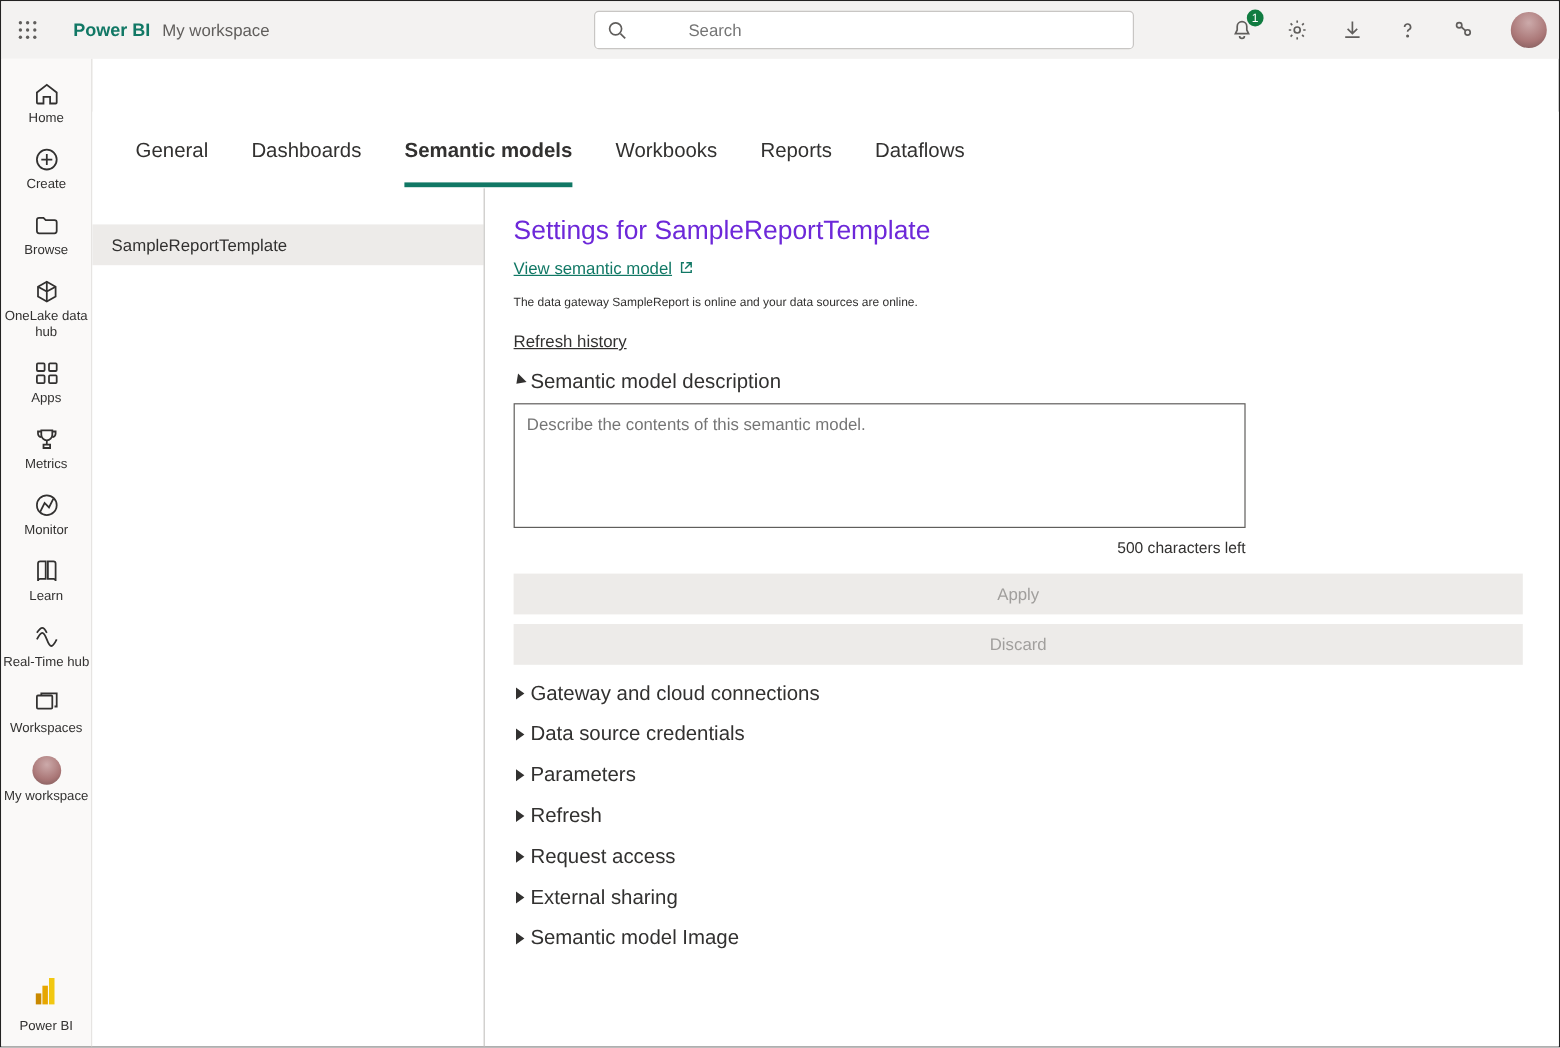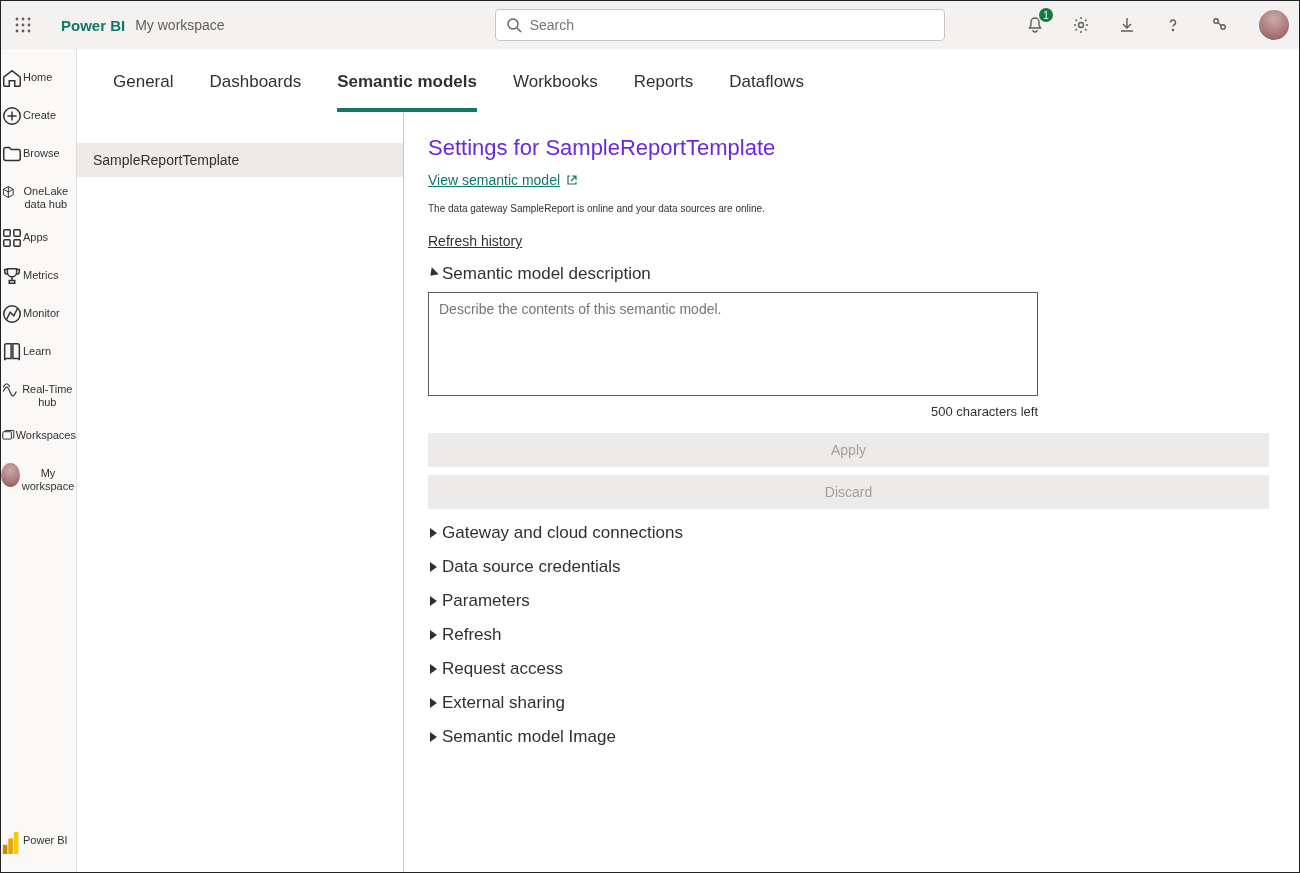--- a/index.html
+++ b/index.html
@@ -4,40 +4,40 @@
 <style>
   * { box-sizing: border-box; margin: 0; padding: 0; }
   html, body { width: 1300px; height: 873px; font-family: "Segoe UI", Arial, sans-serif; background: #fff; color: #323130; overflow: hidden; }
   .root { display: flex; flex-direction: column; width: 100%; height: 100%; border: 1px solid #222; }
 
   
   .topbar { height: 48px; background: #f3f2f1; display: flex; align-items: center; padding: 0 10px; }
   .waffle { width: 28px; height: 28px; display: flex; align-items: center; justify-content: center; color: #605e5c; cursor: pointer; }
   .brand { font-weight: 600; font-size: 15px; color: #117865; margin-left: 26px; }
   .ws-name { font-size: 14px; color: #605e5c; margin-left: 10px; }
-  .searchbox { margin-left: 270px; width: 450px; height: 32px; background: #fff; border: 1px solid #c8c6c4; border-radius: 4px; display: flex; align-items: center; padding: 0 10px; }
+  .searchbox { margin-left: 270px; width: 450px; height: 32px; background: #fff; border: 1px solid #c8c6c4; border-radius: 4px; display: flex; align-items: center; padding: 0 10px; gap: 44px; }
   .searchbox svg { flex: 0 0 auto; color: #605e5c; }
   .searchbox input { border: none; outline: none; flex: 1; font-size: 14px; margin-left: 8px; background: transparent; }
   .top-right { margin-left: auto; display: flex; align-items: center; gap: 22px; color: #605e5c; }
   .icon-btn { position: relative; cursor: pointer; display: flex; align-items: center; justify-content: center; width: 24px; height: 24px; }
   .badge { position: absolute; top: -5px; right: -6px; background: #107c41; color: #fff; font-size: 10px; width: 14px; height: 14px; border-radius: 7px; display: flex; align-items: center; justify-content: center; }
   .avatar { width: 30px; height: 30px; border-radius: 50%; background: radial-gradient(circle at 50% 30%, #caa, #a77 60%, #755); margin-left: 6px; }
 
   
   .body { flex: 1; display: flex; min-height: 0; }
   .rail { width: 76px; background: #faf9f8; border-right: 1px solid #e1dfdd; display: flex; flex-direction: column; align-items: center; padding-top: 12px; }
-  .rail-item { width: 100%; display: flex; flex-direction: row; padding: 6px 0 10px 0; cursor: pointer; color: #323130; }
+  .rail-item { width: 100%; display: flex; flex-direction: column; align-items: center; padding: 6px 0 10px 0; cursor: pointer; color: #323130; }
   .rail-item svg { color: #323130; }
   .rail-label { font-size: 11px; text-align: center; line-height: 13px; margin-top: 4px; color: #323130; }
   .rail-avatar { width: 24px; height: 24px; border-radius: 50%; background: radial-gradient(circle at 50% 30%, #caa, #a77 60%, #755); }
   .rail-spacer { flex: 1; }
   .pbi-logo { width: 22px; height: 26px; margin-bottom: 6px; }
 
   
-  .main { flex: 1; display: flex; flex-direction: column; min-width: 0; background: #fff; }
+  .main { flex: 1; display: flex; flex-direction: column; min-width: 0; background: #fff; margin-top: 44px; }
   .tabs { display: flex; gap: 36px; padding: 0 36px; height: 64px; align-items: flex-end; border-bottom: 1px solid transparent; }
   .tab { font-size: 17px; color: #323130; padding-bottom: 16px; cursor: pointer; border-bottom: 4px solid transparent; }
   .tab.active { font-weight: 700; border-bottom-color: #117865; }
 
   .content { flex: 1; display: flex; min-height: 0; }
   .itemlist { width: 326px; padding: 30px 0 1px 0; }
   .list-row { height: 34px; display: flex; align-items: center; padding: 0 16px; font-size: 14px; background: #edebe9; color: #323130; cursor: pointer; }
 
   .settings { flex: 1; border-left: 1px solid #c8c6c4; padding: 22px 30px 0 24px; overflow: auto; min-width: 0; }
   .settings h1 { font-size: 22px; font-weight: 400; color: #6d28d9; margin-bottom: 10px; }

